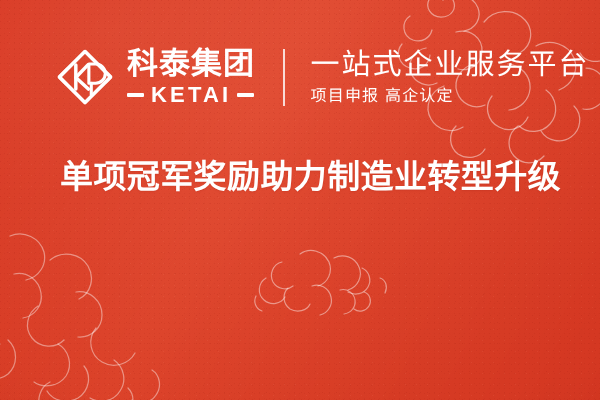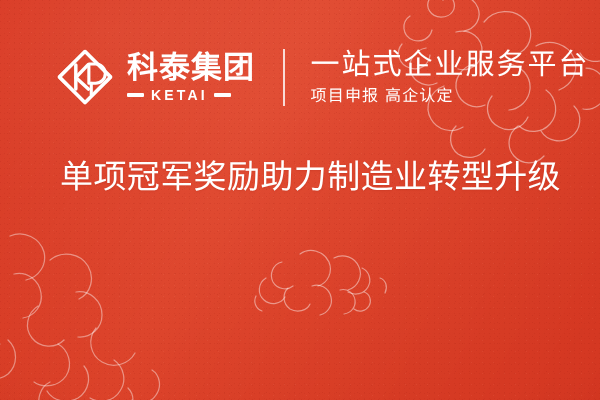--- a/index.html
+++ b/index.html
@@ -103,21 +103,21 @@
   }
   .logo-dash {
     display: block;
     width: 17px;
     height: 4px;
     background: #ffffff;
     border-radius: 1px;
     flex: none;
   }
   .logo-en {
-    font-size: 14px;
+    font-size: 22px;
     font-weight: 700;
     color: #ffffff;
     letter-spacing: 3.2px;
     margin: 0 6px 0 7px;
     line-height: 1;
   }
 
   .divider {
     width: 1.5px;
     height: 57px;
@@ -151,21 +151,21 @@
 
   
   .headline {
     position: absolute;
     top: 152px;
     left: 60px;
     width: 496px;
   }
   .headline-line {
     font-size: 33px;
-    font-weight: 400;
+    font-weight: 700;
     color: #ffffff;
     line-height: 1.52;
     letter-spacing: 0.4px;
     white-space: nowrap;
     text-shadow: 0 1px 2px rgba(150,30,15,0.18);
   }
 </style>
 </head>
 <body>
 

